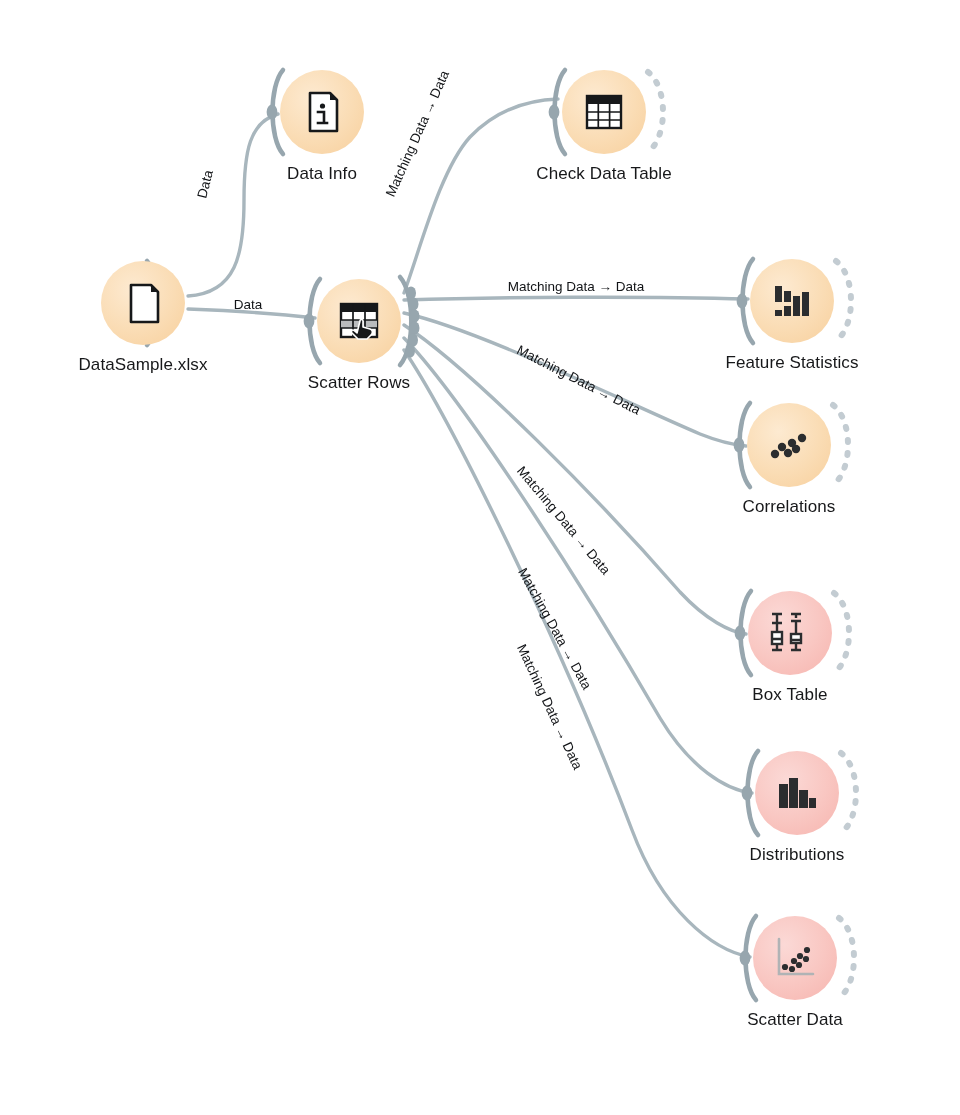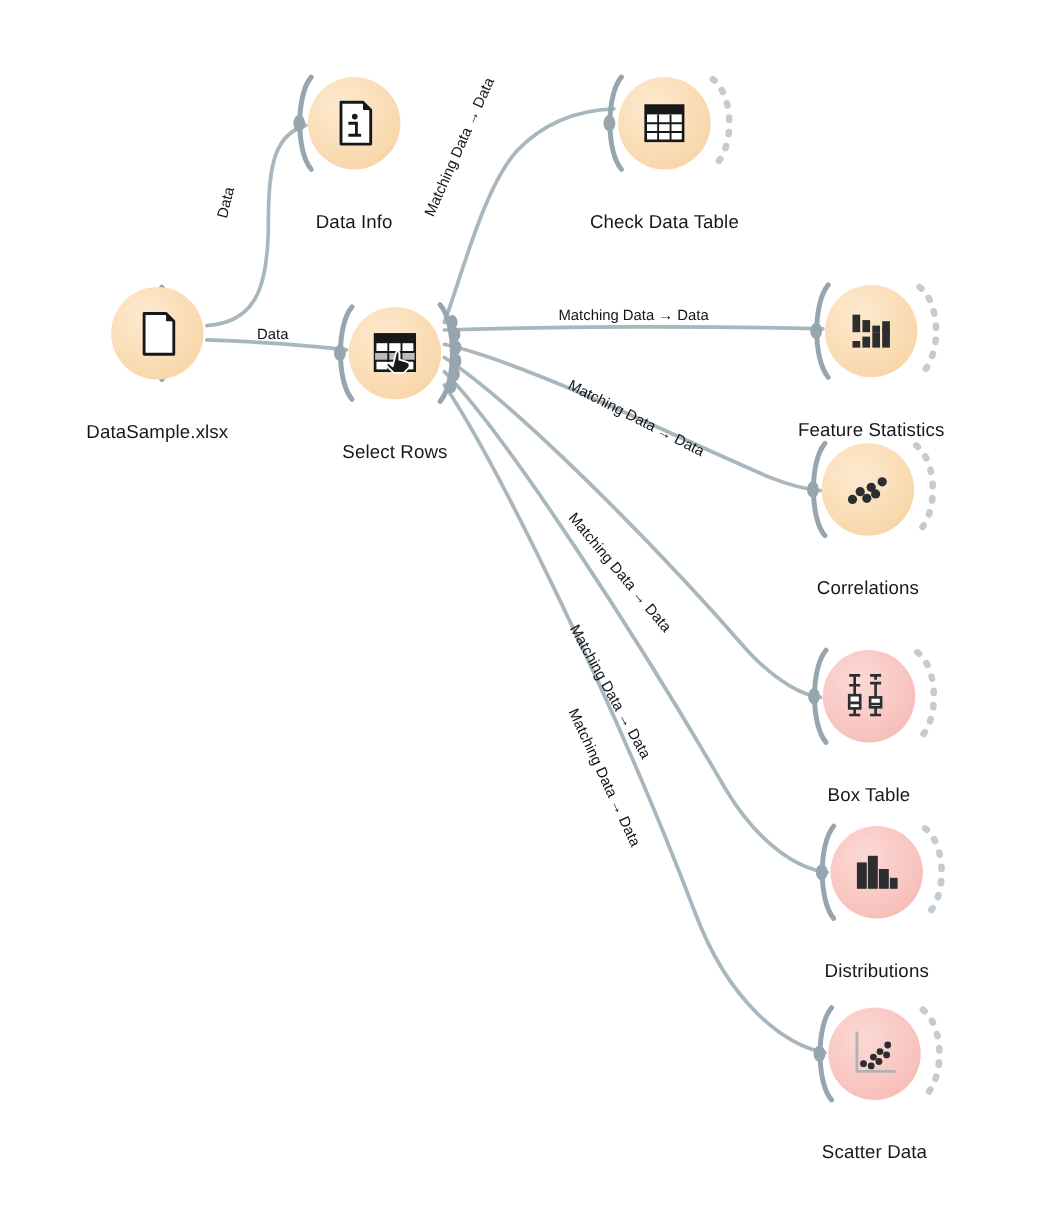--- a/index.html
+++ b/index.html
@@ -8,21 +8,21 @@
   #canvas{position:absolute;inset:0;width:960px;height:1115px;}
   svg.links{position:absolute;left:0;top:0;width:960px;height:1115px;}
 
   .node{position:absolute;width:0;height:0;}
   .bubble{position:absolute;left:-42px;top:-42px;width:84px;height:84px;
           border-radius:50%;display:flex;align-items:center;justify-content:center;}
   .bubble.orange{background:radial-gradient(circle at 38% 34%, #fdead1 0%, #fadcb4 55%, #f7cf9c 100%);}
   .bubble.pink{background:radial-gradient(circle at 38% 34%, #fbd9d6 0%, #f9c7c2 52%, #f6b4ae 100%);}
   .glyph{width:46px;height:46px;display:block;}
   .caption{position:absolute;left:-150px;top:52px;width:300px;text-align:center;
-           font-size:17px;color:#17181a;letter-spacing:.1px;white-space:nowrap;margin-top:28px;}
+           font-size:17px;color:#17181a;letter-spacing:.1px;white-space:nowrap;}
 
   .edge-label{position:absolute;font-size:13.5px;color:#111316;white-space:nowrap;
               transform-origin:0 50%;}
 </style>
 </head>
 <body>
 
 <div id="canvas">
 
   <svg class="links" viewBox="0 0 960 1115" xmlns="http://www.w3.org/2000/svg">
@@ -107,21 +107,21 @@
   <div class="node" style="left:359px;top:321px">
     <div class="bubble orange">
       <svg class="glyph" viewBox="0 0 46 46">
         <rect x="5" y="6" width="36" height="33" fill="#ffffff" stroke="#16181a" stroke-width="2.4"></rect>
         <rect x="5" y="6" width="36" height="8" fill="#16181a"></rect>
         <rect x="5" y="22" width="36" height="8" fill="#b9bbbd"></rect>
         <path d="M17,6 V39 M29,6 V39 M5,22 H41 M5,30 H41" stroke="#16181a" stroke-width="1.7"></path>
         <path d="M24,23 c0-2 3-2 3,0 v6 l7,2 c3,1 3,4 1,6 l-4,4 h-9 l-6,-6 c-1.5,-2 .5,-4 2,-2.5 l3,2.5 z" fill="#16181a" stroke="#ffffff" stroke-width="1.6" stroke-linejoin="round"></path>
       </svg>
     </div>
-    <div class="caption">Select Rows</div>
+    <div class="caption">Scatter Rows</div>
   </div>
 
   <div class="node" style="left:604px;top:112px">
     <div class="bubble orange">
       <svg class="glyph" viewBox="0 0 46 46">
         <rect x="6" y="7" width="34" height="32" fill="#ffffff" stroke="#16181a" stroke-width="2.4"></rect>
         <rect x="6" y="7" width="34" height="8" fill="#16181a"></rect>
         <path d="M17.3,15 V39 M28.6,15 V39 M6,23 H40 M6,31 H40" stroke="#16181a" stroke-width="1.7"></path>
       </svg>
     </div>

